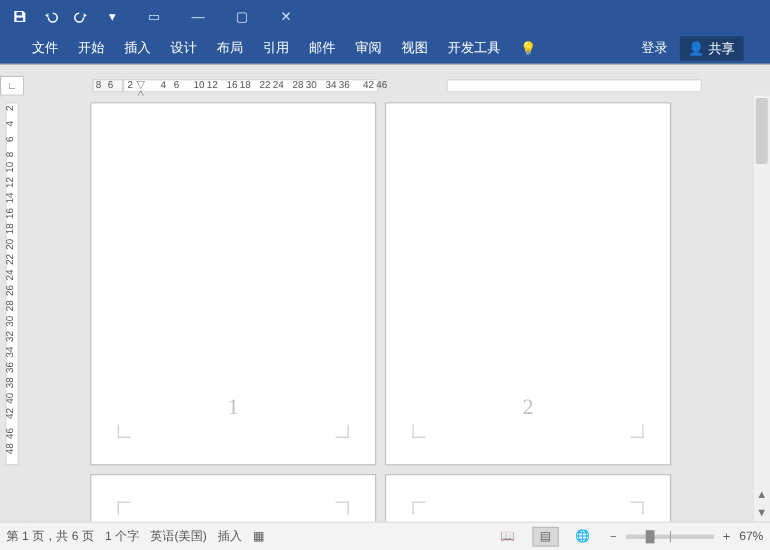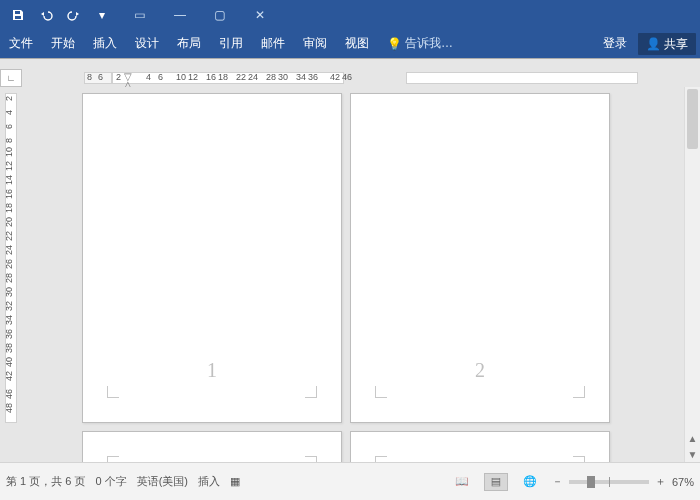--- a/index.html
+++ b/index.html
@@ -3,21 +3,21 @@
 <meta charset="utf-8">
 <style>
 * { margin:0; padding:0; box-sizing:border-box; font-family:"Microsoft YaHei","Segoe UI",sans-serif; }
 body { width:700px; height:500px; overflow:hidden; background:#e6e6e6; display:flex; flex-direction:column; }
 .titlebar { height:30px; background:#2b579a; display:flex; align-items:center; color:#fff; font-size:12px; }
 .titlebar .qat { display:flex; align-items:center; padding:0 4px; }
 .titlebar .qat .tbtn { width:28px; height:28px; display:flex; align-items:center; justify-content:center; color:#fff; }
 .titlebar .title { flex:1; text-align:center; font-size:12px; color:#fff; opacity:.95; }
 .titlebar .winctl { display:flex; }
 .titlebar .winctl .wc { width:40px; height:30px; display:flex; align-items:center; justify-content:center; color:#cfe0f3; }
-.ribbon { height:28px; background:#2b579a; display:flex; align-items:flex-end; padding:0 0; color:#fff; font-size:12px; }
+.ribbon { height:28px; background:#2b579a; display:flex; align-items:flex-end; padding:0 20px; color:#fff; font-size:12px; }
 .ribbon .tab { padding:5px 9px 6px; height:28px; display:flex; align-items:center; }
 .ribbon .tab.login { margin-left:auto; }
 .ribbon .share { background:#1e3e6e; padding:4px 8px; height:22px; border-radius:1px; display:flex; align-items:center; gap:3px; margin:0 4px 3px 2px; }
 .ribbon .tell { display:flex; align-items:center; gap:3px; color:#cfe0f3; }
 .ribbonline { height:1px; background:#ababab; }
 .rulergap { height:10px; background:#e6e6e6; }
 .hruler-row { height:18px; display:flex; background:#e6e6e6; }
 .corner { width:22px; height:18px; border:1px solid #c0c0c0; background:#fff; display:flex; align-items:center; justify-content:center; font-size:9px; color:#666; margin-right:2px;}
 .hruler { flex:1; height:18px; position:relative; font-size:9px; color:#666; }
 .hruler .region { position:absolute; top:3px; height:12px; background:#fff; border:1px solid #d0d0d0; }
@@ -35,21 +35,21 @@
 .page .crop.br { bottom:24px; right:24px; border-right:1px solid #c8c8c8; border-bottom:1px solid #c8c8c8; }
 .page .pnum { position:absolute; left:0; right:0; bottom:40px; text-align:center; color:#bfbfbf; font-size:20px; font-family:"Times New Roman",serif; }
 .pages .page:nth-child(3),.pages .page:nth-child(4){ height:58px; }
 .pages .page:nth-child(3) .crop.bl,.pages .page:nth-child(3) .crop.br,
 .pages .page:nth-child(4) .crop.bl,.pages .page:nth-child(4) .crop.br { bottom:auto; top:24px; border-bottom:none; border-top:1px solid #c8c8c8;}
 .pages .page:nth-child(3) .crop.bl,.pages .page:nth-child(4) .crop.bl{ border-left:1px solid #c8c8c8;}
 .pages .page:nth-child(3) .crop.br,.pages .page:nth-child(4) .crop.br{ border-right:1px solid #c8c8c8;}
 .vscroll { width:16px; background:#f0f0f0; border-left:1px solid #dcdcdc; position:relative; }
 .vscroll .thumb { position:absolute; left:2px; right:2px; top:2px; height:60px; background:#cdcdcd; border-radius:2px; }
 .vscroll .arrow { position:absolute; left:0; right:0; height:16px; display:flex; align-items:center; justify-content:center; color:#777; font-size:10px; }
-.statusbar { height:38px; background:#f3f3f3; border-top:1px solid #d4d4d4; display:flex; align-items:center; font-size:11px; color:#555; padding:0 6px; gap:10px; }
+.statusbar { height:26px; background:#f3f3f3; border-top:1px solid #d4d4d4; display:flex; align-items:center; font-size:11px; color:#555; padding:0 6px; gap:10px; }
 .statusbar .spacer { flex:1; }
 .statusbar .vbtn { width:24px; height:18px; display:flex; align-items:center; justify-content:center; color:#666; border:1px solid transparent; }
 .statusbar .vbtn.active { background:#d8d8d8; border-color:#bcbcbc; }
 .zoom { display:flex; align-items:center; gap:6px; }
 .zoom .track { width:80px; height:4px; background:#cfcfcf; position:relative; }
 .zoom .track .tick50 { position:absolute; left:50%; width:1px; top:-3px; bottom:-3px; background:#999; }
 .zoom .track .handle { position:absolute; left:22%; top:-4px; width:8px; height:12px; background:#8a8a8a; }
 svg { display:block; }
 </style>
 </head>
@@ -89,23 +89,23 @@
 <div class="ribbon">
   <div class="tab">文件</div>
   <div class="tab">开始</div>
   <div class="tab">插入</div>
   <div class="tab">设计</div>
   <div class="tab">布局</div>
   <div class="tab">引用</div>
   <div class="tab">邮件</div>
   <div class="tab">审阅</div>
   <div class="tab">视图</div>
+  <div class="tab">开发工具</div>
   <div class="tab tell">
     <span>💡</span>
-    <span>告诉我…</span>
   </div>
   <div class="tab login">登录</div>
   <div class="share">
     <span>👤</span>
     <span>共享</span>
   </div>
 </div>
 <div class="ribbonline"></div>
 <div class="rulergap"></div>
 
@@ -190,21 +190,21 @@
 
   <div class="vscroll">
     <div class="thumb"></div>
     <div class="arrow" style="bottom:16px">▲</div>
     <div class="arrow" style="bottom:0">▼</div>
   </div>
 </div>
 
 <div class="statusbar">
   <span>第 1 页，共 6 页</span>
-  <span>0 个字</span>
+  <span>1 个字</span>
   <span>英语(美国)</span>
   <span>插入</span>
   <span>▦</span>
   <div class="spacer"></div>
   <div class="vbtn">📖</div>
   <div class="vbtn active">▤</div>
   <div class="vbtn">🌐</div>
   <div class="zoom">
     <span>－</span>
     <div class="track">

